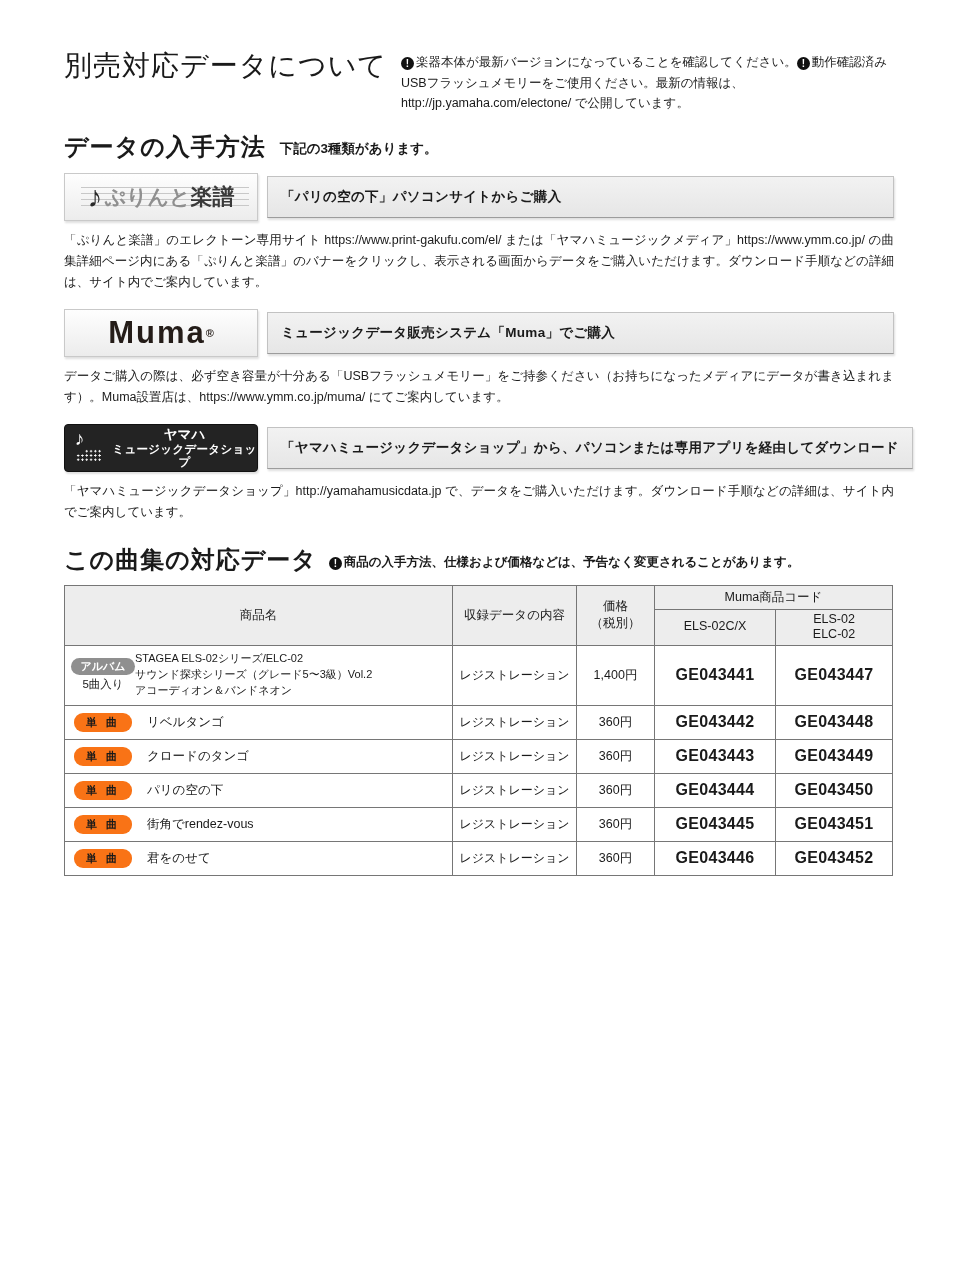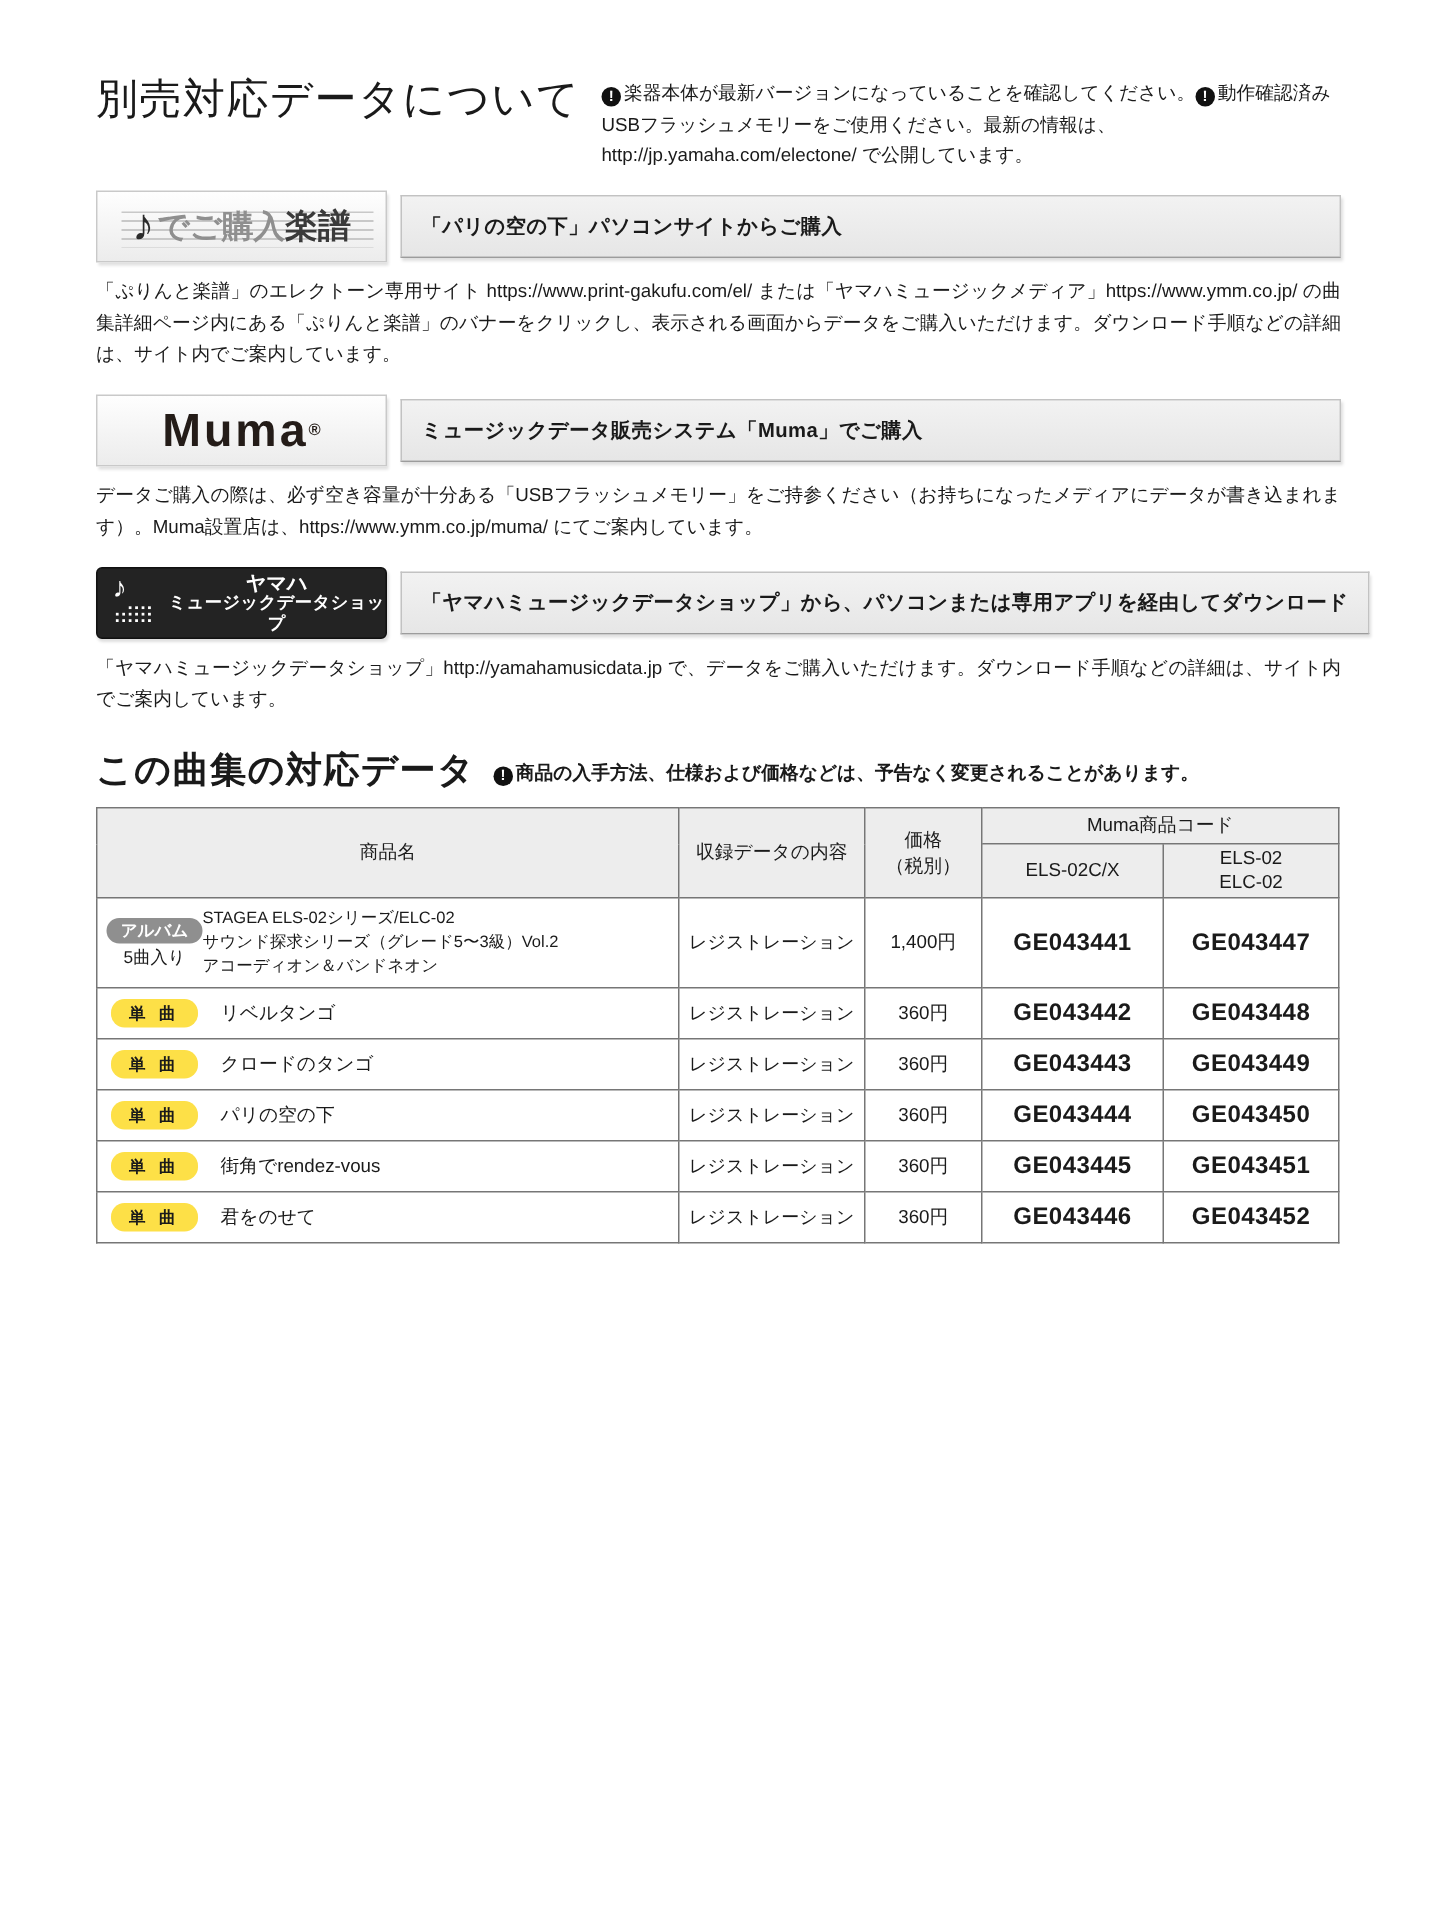--- a/index.html
+++ b/index.html
@@ -88,48 +88,52 @@
 
   td.name-cell { padding:4px 6px 4px 6px; }
   .name-flex { display:flex; align-items:center; }
   .badge-col { flex:0 0 64px; display:flex; flex-direction:column; align-items:center; }
   .badge-album {
     background:#8f8f8f; color:#fff; font-size:11px; font-weight:bold;
     border-radius:9px; padding:1px 9px; white-space:nowrap;
   }
   .badge-sub { font-size:11.5px; margin-top:2px; white-space:nowrap; }
   .badge-single {
-    background:#fde047; color:#1a1a1a; font-size:11px; font-weight:bold;
+    background:#f97316; color:#1a1a1a; font-size:11px; font-weight:bold;
     border-radius:9px; padding:2px 12px; letter-spacing:3px; white-space:nowrap;
   }
   .name-lines { font-size:11px; line-height:1.45; }
   .single-name { font-size:12.5px; margin-left:12px; }
   td.center { text-align:center; font-size:12px; }
   td.price { text-align:center; font-size:12.5px; }
   td.code { text-align:center; font-weight:bold; font-size:16px; letter-spacing:0.3px; }
 </style>
 </head>
 <body>
 
 <div class="page">
   <div class="content">
 
     <div class="title-row">
       <h1 class="page-title">別売対応データについて</h1>
       <p class="top-notes"><span class="exc"></span><span>楽器本体が最新バージョンになっていることを確認してください。</span><span class="exc"></span><span>動作確認済みUSBフラッシュメモリーをご使用ください。最新の情報は、http://jp.yamaha.com/electone/ で公開しています。</span></p>
     </div>
 
+    <div class="heading-row">
+      <h2 class="section-heading">データの入手方法</h2>
+      <span class="heading-sub">下記の3種類があります。</span>
+    </div>
 
     <div class="method">
       <div class="method-row">
         <div class="logo-box">
           <div class="staff-lines"></div>
           <div class="logo-print-inner">
             <span class="clef">♪</span>
-            <span class="logo-print-t1">でご購入</span>
+            <span class="logo-print-t1">ぷりんと</span>
             <span class="logo-print-t2">楽譜</span>
           </div>
         </div>
         <div class="method-bar">「パリの空の下」パソコンサイトからご購入</div>
       </div>
       <p class="method-body">「ぷりんと楽譜」のエレクトーン専用サイト https://www.print-gakufu.com/el/ または「ヤマハミュージックメディア」https://www.ymm.co.jp/ の曲集詳細ページ内にある「ぷりんと楽譜」のバナーをクリックし、表示される画面からデータをご購入いただけます。ダウンロード手順などの詳細は、サイト内でご案内しています。</p>
     </div>
 
     <div class="method">
       <div class="method-row">

